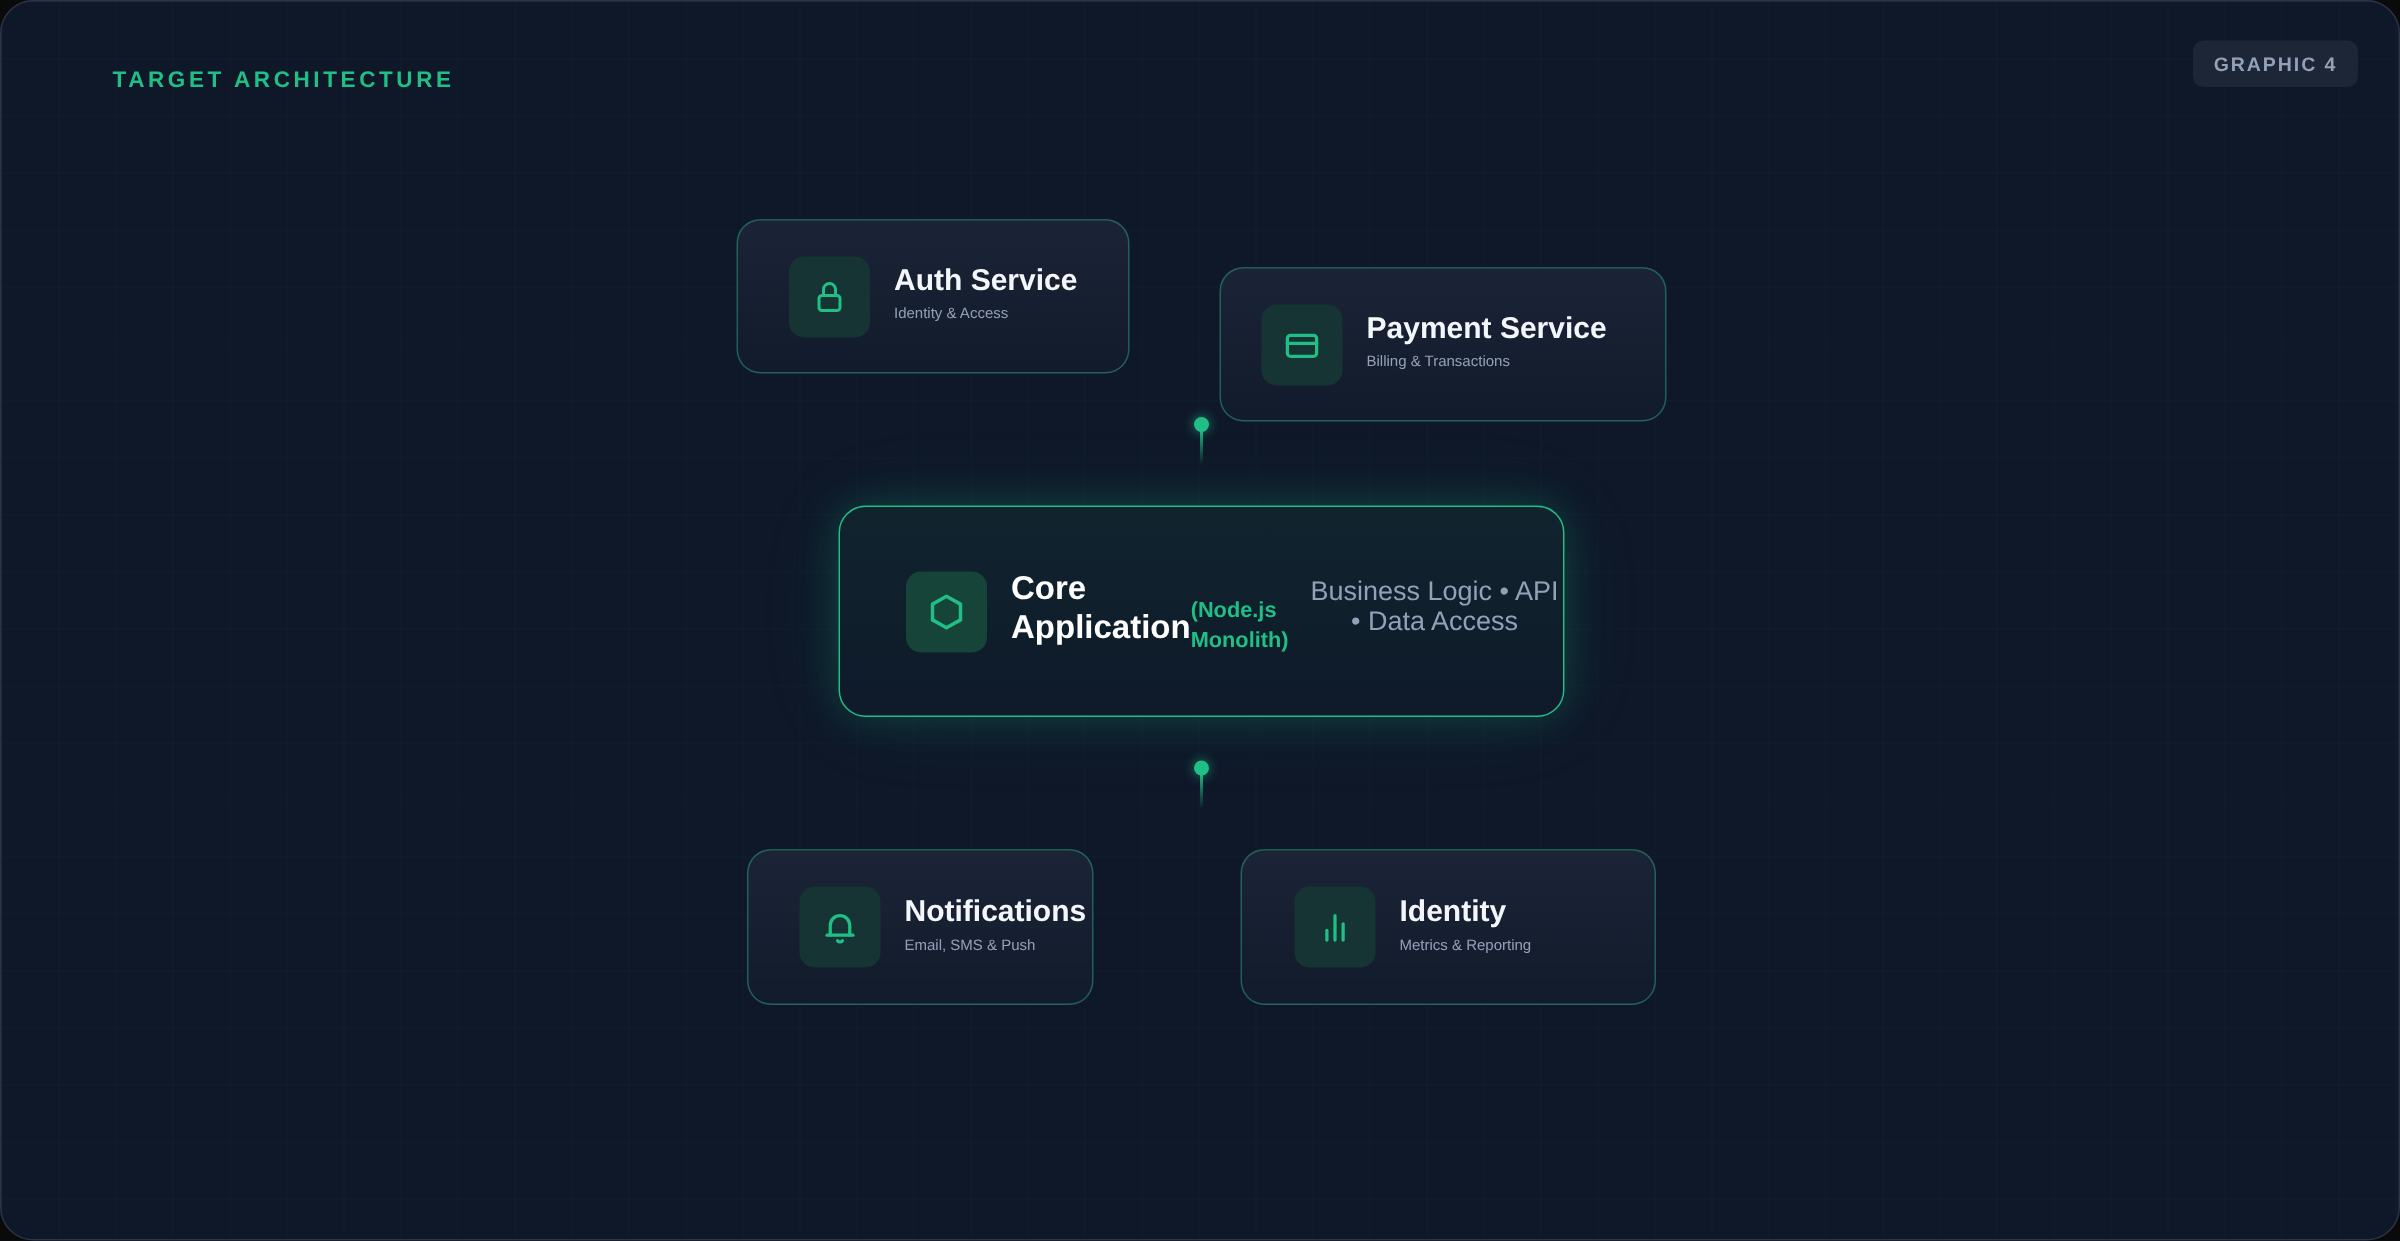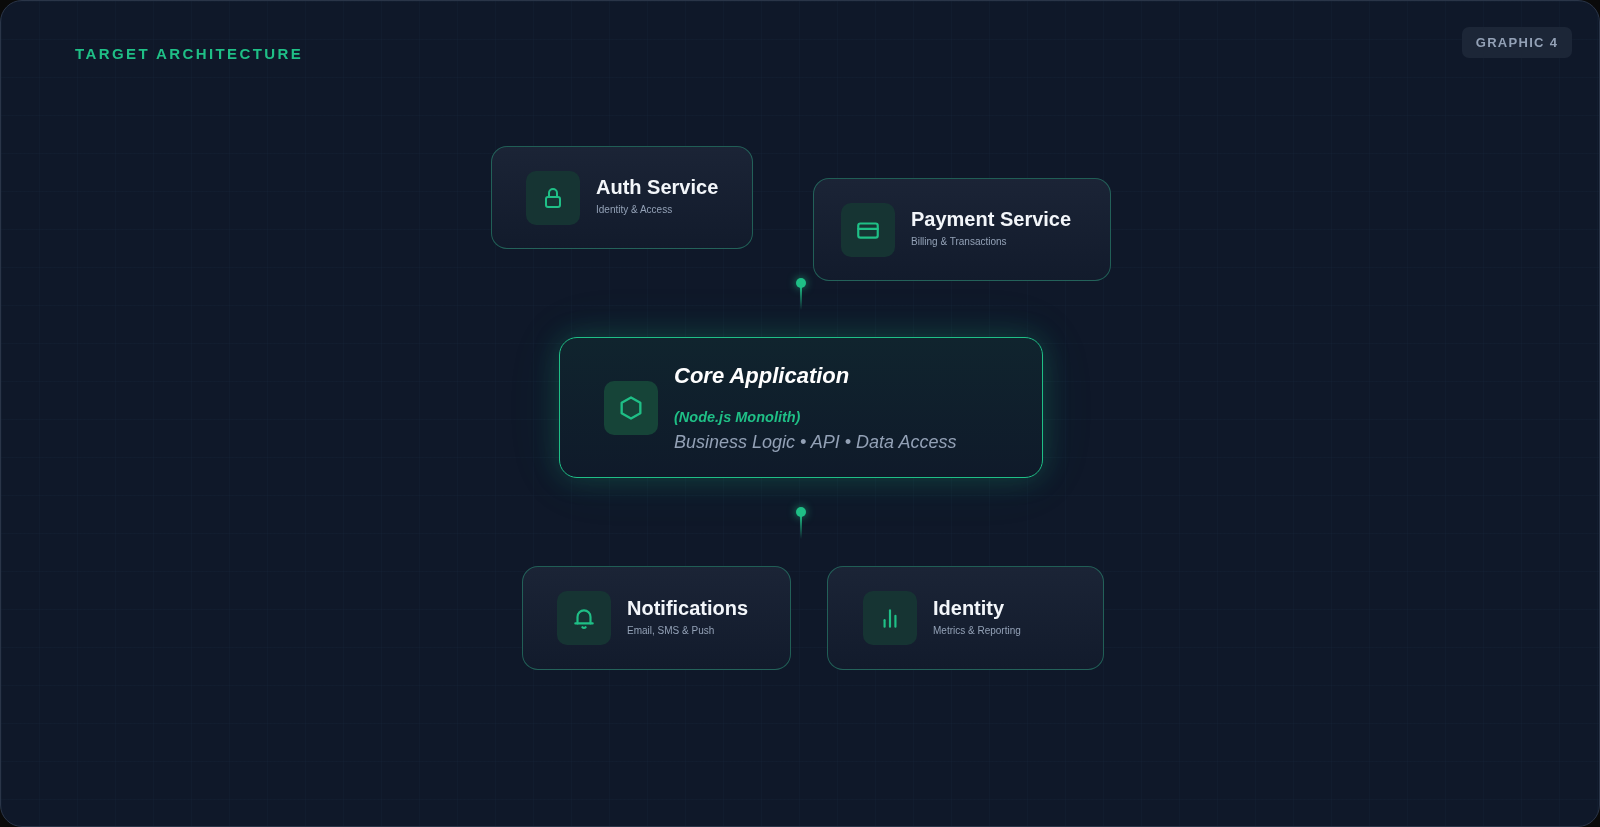--- a/index.html
+++ b/index.html
@@ -38,21 +38,21 @@
   .card .title { color: #f3f6fa; font-weight: 700; font-size: 20px; line-height: 24px; }
   .card .subtitle { color: #93a1b6; font-size: 10px; line-height: 20px; margin-top: 1px; }
   .core {
     position: absolute; left: 558px; top: 336px; width: 484px; height: 141px; box-sizing: border-box;
     border: 1.5px solid #1fbf86; border-radius: 18px;
     background: linear-gradient(180deg, #10242e 0%, #0f1a2a 100%);
     box-shadow: 0 0 28px rgba(31,191,134,0.22), 0 0 60px rgba(31,191,134,0.08);
     display: flex; align-items: center; padding-left: 44px;
   }
   .core .icon-box { background: #164438; }
-  .core .texts { margin-left: 16px; display: flex; flex-direction: column; font-style: italic; }
+  .core .texts { margin-left: 16px; display: flex; flex-direction: row; }
   .core .title { color: #ffffff; font-weight: 700; font-size: 22px; line-height: 26px; }
   .core .tech { color: #1fbf86; font-weight: 700; font-size: 14.5px; line-height: 20px; margin-top: 18px; }
   .core .desc { color: #93a1b6; font-size: 18px; line-height: 20px; margin-top: 5px; text-align: center; }
   .connector { position: absolute; width: 12px; height: 32px; }
   .connector .dot { position: absolute; left: 1px; top: 0; width: 10px; height: 10px; border-radius: 50%; background: #1fbf86; box-shadow: 0 0 8px rgba(31,191,134,0.7); }
   .connector .line { position: absolute; left: 5px; top: 8px; width: 2px; height: 24px; background: linear-gradient(180deg, #1fbf86 0%, rgba(31,191,134,0) 100%); }
   .caption {
     position: absolute; left: 0; width: 1600px; top: 742px; text-align: center;
     color: #93a1b6; font-style: italic; font-size: 18px;
   }
@@ -107,21 +107,21 @@
       <span class="tech">(Node.js Monolith)</span>
       <span class="desc">Business Logic • API • Data Access</span>
     </div>
   </div>
 
   <div class="connector" style="left:794px; top:506px;">
     <div class="dot"></div>
     <div class="line"></div>
   </div>
 
-  <div class="card" style="left:521px; top:565px; width:269px; height:104px; padding-left:34px;">
+  <div class="card" style="left:497px; top:565px; width:231px; height:104px; padding-left:34px;">
     <div class="icon-box">
       <svg width="26" height="26" viewBox="0 0 24 24" fill="none" stroke="#1fbf86" stroke-width="2" stroke-linecap="round" stroke-linejoin="round">
         <path d="M6 17V11a6 6 0 0 1 12 0v6"></path>
         <path d="M4 17h16"></path>
         <path d="M10.5 20.5a2 2 0 0 0 3 0"></path>
       </svg>
     </div>
     <div class="texts">
       <span class="title">Notifications</span>
       <span class="subtitle">Email, SMS &amp; Push</span>

